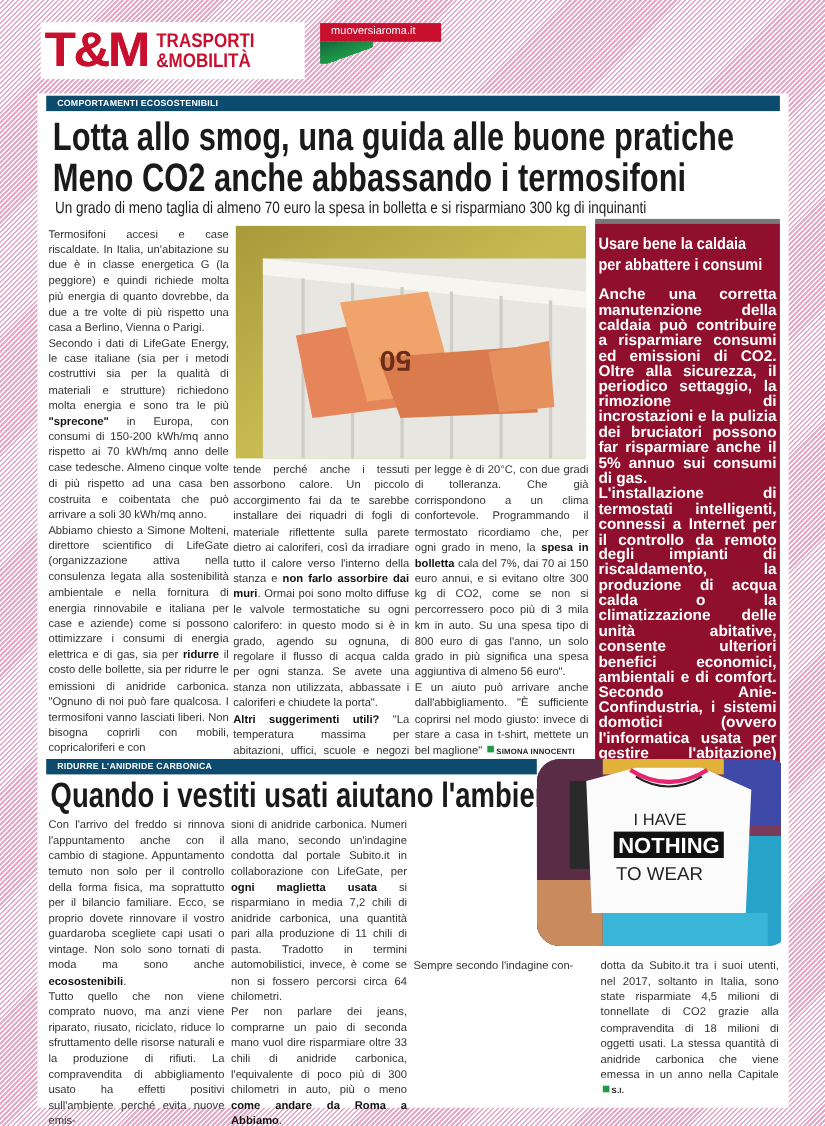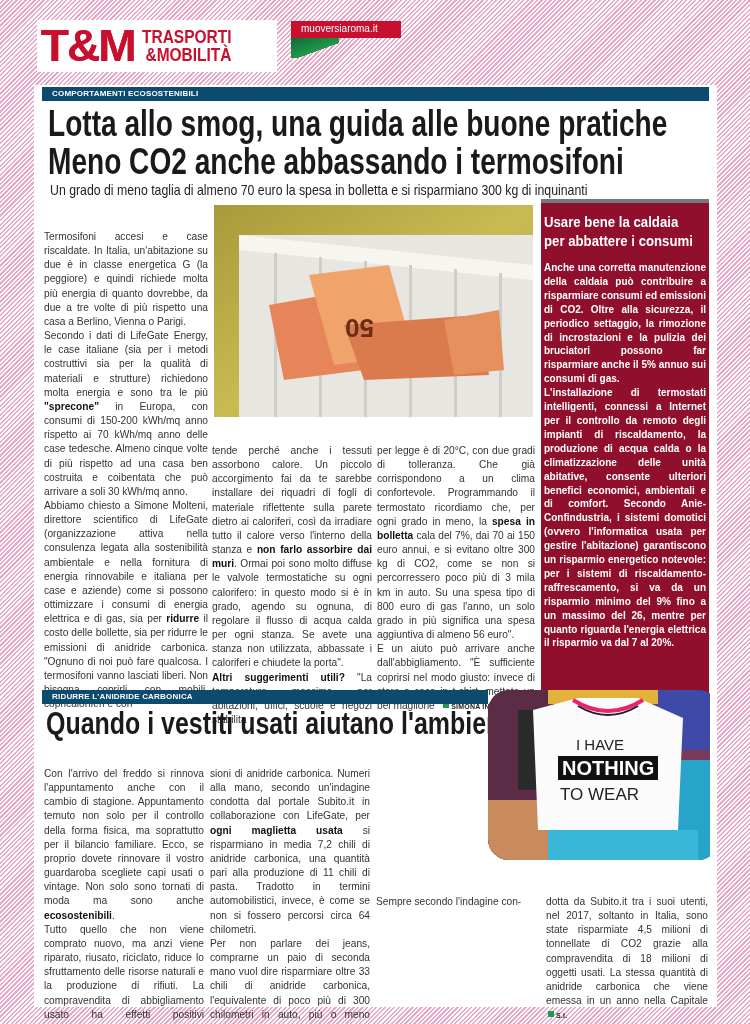--- a/index.html
+++ b/index.html
@@ -6,21 +6,21 @@
   html, body { width: 750px; height: 1024px; overflow: hidden; }
   body {
     position: relative;
     background-color: #f4dbe8;
     background-image: repeating-linear-gradient(135deg, #ffffff 0px, #ffffff 1.6px, #e7a9c7 1.6px, #e7a9c7 3.2px);
     font-family: "Liberation Sans", sans-serif;
     color: #222;
   }
   .logo-box {
     position: absolute; left: 37px; top: 20px; width: 240px; height: 52px;
-    background: #fff; display: flex; align-items: center; padding-left: 6px; text-align: right;
+    background: #fff; display: flex; align-items: center; padding-left: 6px;
   }
   .logo-tm {
     font-family: "Liberation Sans", sans-serif; font-weight: bold; font-size: 44px;
     color: #c8102e; letter-spacing: -2px; line-height: 1; transform: scaleX(1.05);
     text-shadow: 0 0 0 #c8102e;
   }
   .logo-words {
     margin-left: 10px; display: flex; flex-direction: column; line-height: 1;
     font-weight: bold; color: #c8102e; font-size: 18px; transform: scaleX(0.86); transform-origin: left;
   }
@@ -42,38 +42,38 @@
   .headline {
     position: absolute; font-family: "Liberation Sans", sans-serif; font-weight: bold;
     color: #1a1a1a; transform-origin: left top; white-space: nowrap;
   }
   .subhead {
     position: absolute; left: 16px; top: 96px; font-size: 15px; color: #222;
     transform: scaleX(0.82); transform-origin: left; white-space: nowrap;
   }
   .col {
     position: absolute; font-size: 10.2px; line-height: 14.15px; color: #333;
-    text-align: justify; hyphens: auto; margin-top: 23px;
+    text-align: justify; hyphens: auto;
   }
   .col p { margin: 0; }
   .col b { color: #111; }
   .photo {
     position: absolute; overflow: hidden;
   }
   .sidebar {
     position: absolute; left: 507px; top: 118px; width: 168px; height: 533px;
     background: #8f0f2c; color: #fff; padding: 10px 3px;
   }
   .sidebar-top { position: absolute; left: 0; top: -4px; width: 100%; height: 4px; background: #777; }
   .sidebar h3 {
     font-size: 15px; font-weight: bold; line-height: 18.5px; margin-bottom: 11px;
     transform: scaleX(0.88); transform-origin: left; white-space: nowrap;
   }
   .sidebar .sb-text {
-    font-size: 10px; line-height: 13.9px; font-weight: bold; text-align: justify;
+    font-size: 14px; line-height: 13.9px; font-weight: bold; text-align: justify;
   }
   .sig { font-size: 7px; font-weight: bold; color: #222; letter-spacing: 0.2px; }
   .sq { display: inline-block; width: 6px; height: 6px; background: #1f9a4a; margin: 0 2px 0 2px; vertical-align: 1px; }
 </style>
 </head>
 <body>
 
 <div class="logo-box">
   <span class="logo-tm">T&amp;M</span>
   <span class="logo-words">

